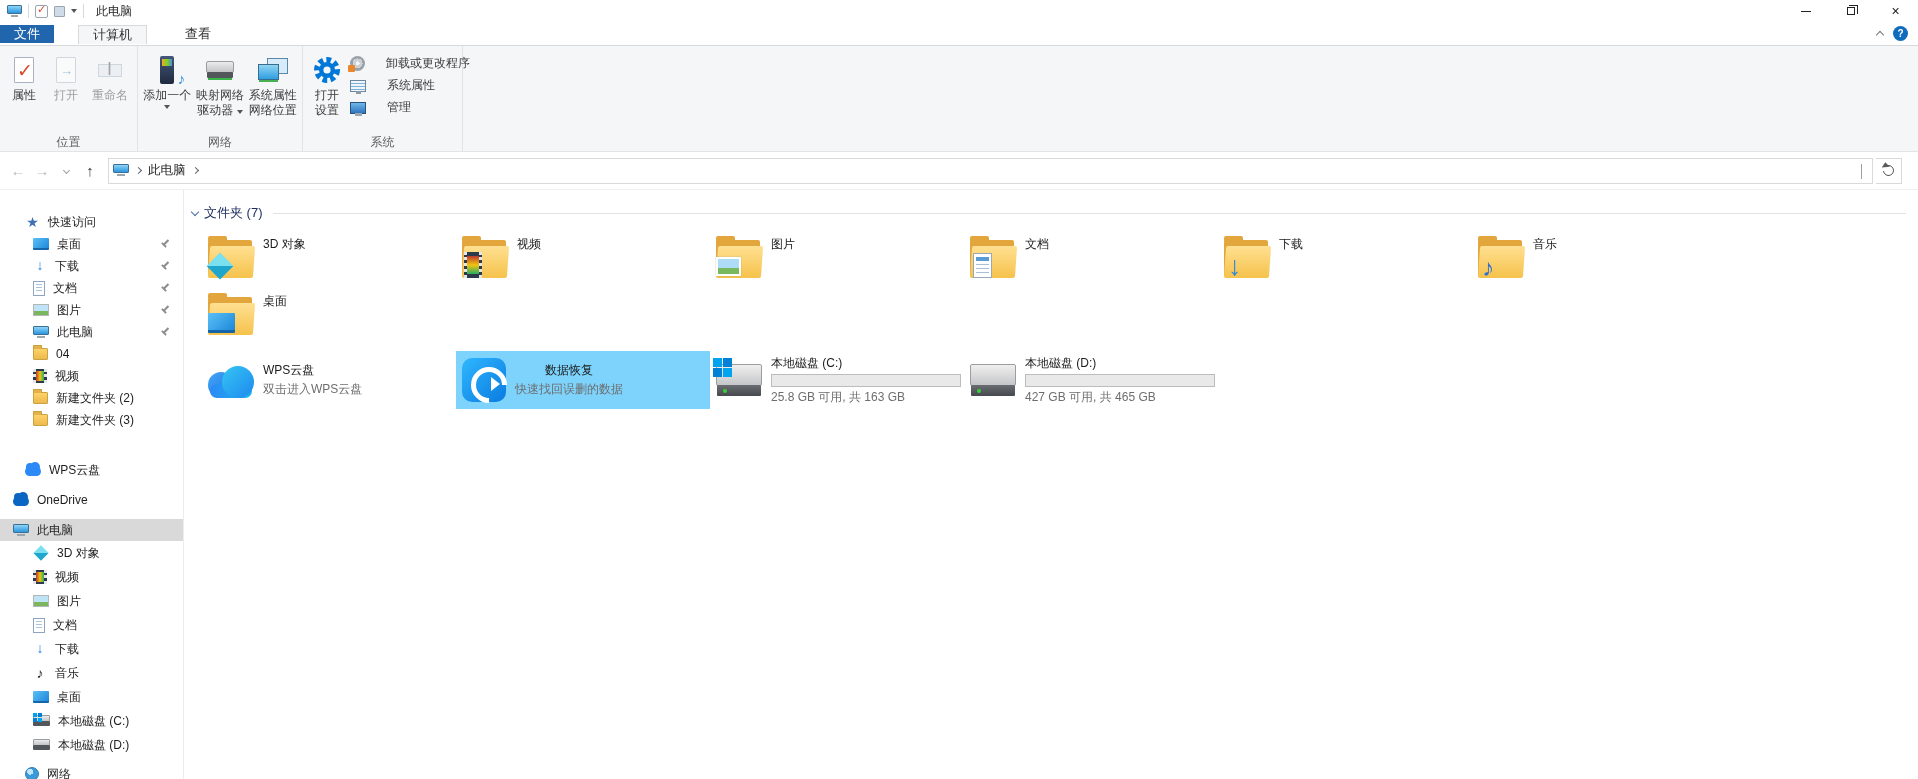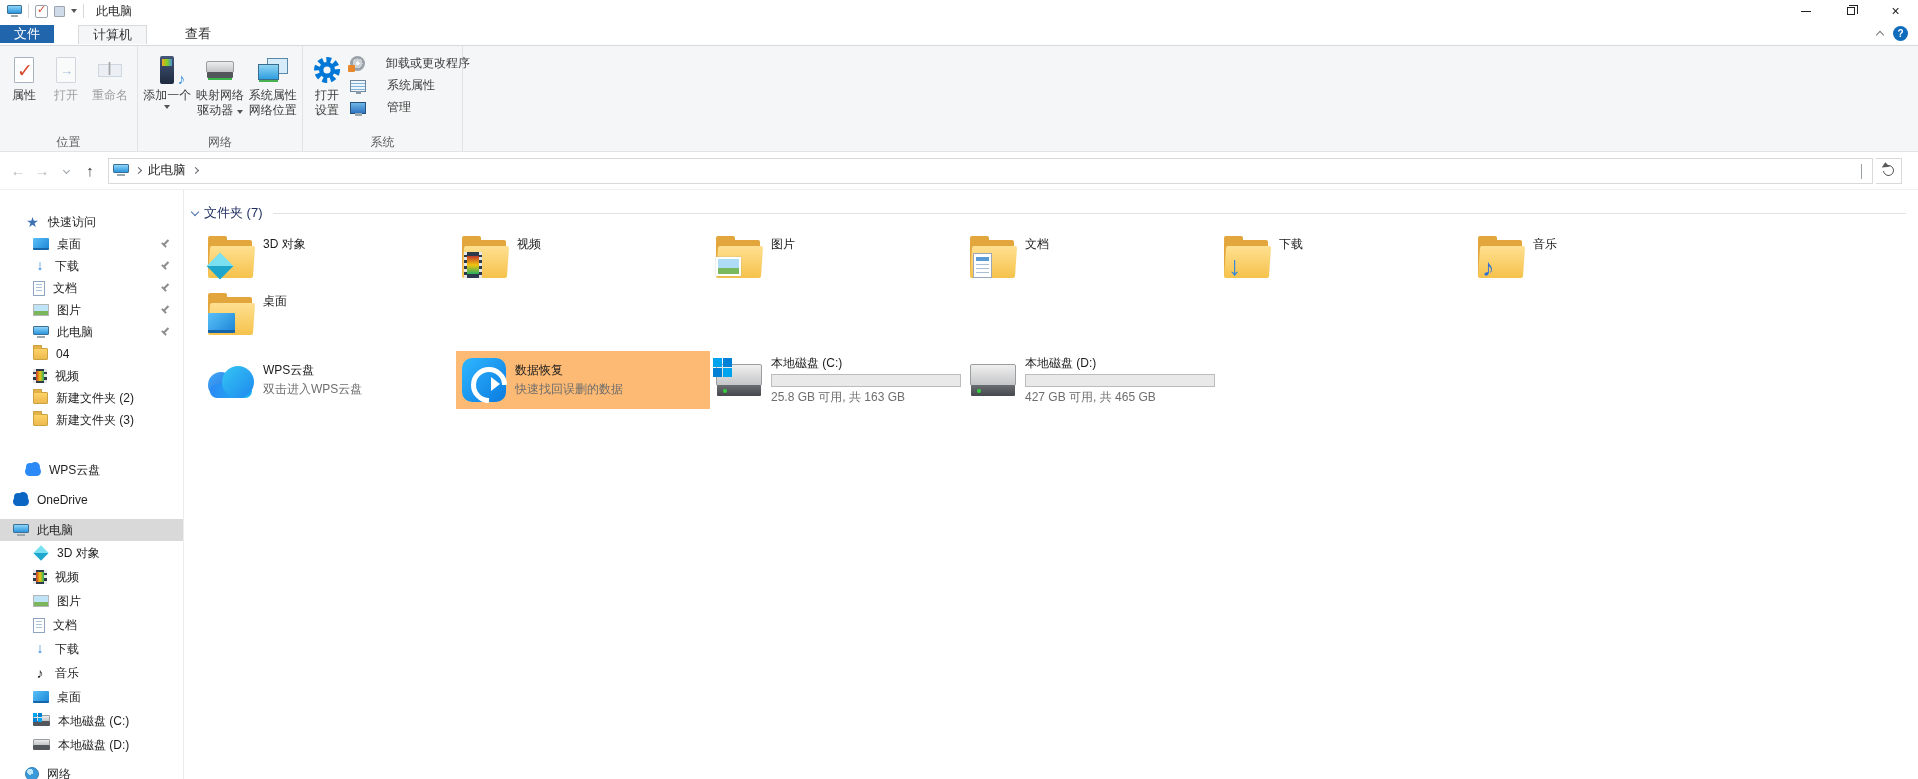--- a/index.html
+++ b/index.html
@@ -133,21 +133,21 @@
 
   
   .main { flex:1; padding:14px 0 0 6px; overflow:hidden; background:#fff; }
   .secheader { display:flex; align-items:center; height:18px; color:#1c2b5e; font-size:13px; cursor:default; }
   .secheader .chev-hdr { width:6px; height:6px; border-right:1.4px solid #4a6da8; border-bottom:1.4px solid #4a6da8; transform:rotate(45deg); margin:0 6px 2px 2px; }
   .secheader .rule { flex:1; height:1px; background:#e2e2e2; margin:0 12px 0 10px; }
   .tilegrid { display:flex; flex-wrap:wrap; padding-left:12px; margin-top:8px; width:1540px; }
   .tile { width:254px; display:flex; align-items:flex-start; padding:4px 6px; cursor:default; }
   .folder-tile { height:57px; }
   .dev-tile { height:58px; align-items:center; }
-  .dev-tile.selected { background:#fdba74; }
+  .dev-tile.selected { background:#7dd3fc;text-align:center; }
   .tlabel { margin-left:9px; margin-top:2px; font-size:12px; color:#1b1b1b; white-space:nowrap; }
   .dcol { margin-left:9px; display:flex; flex-direction:column; justify-content:center; gap:2px; }
   .dname { font-size:12px; color:#1b1b1b; white-space:nowrap; }
   .dsub { font-size:12px; color:#6e6e6e; white-space:nowrap; }
   .bar { width:190px; height:13px; border:1px solid #bcbcbc; background:#e9e9e9; }
   .bar .fill { height:100%; background:#26a0da; }
   .devices-gap { margin-top:7px; }
   .sec2 { margin-top:7px; }
 
   .fol { width:46px; height:44px; position:relative; flex:none; }

